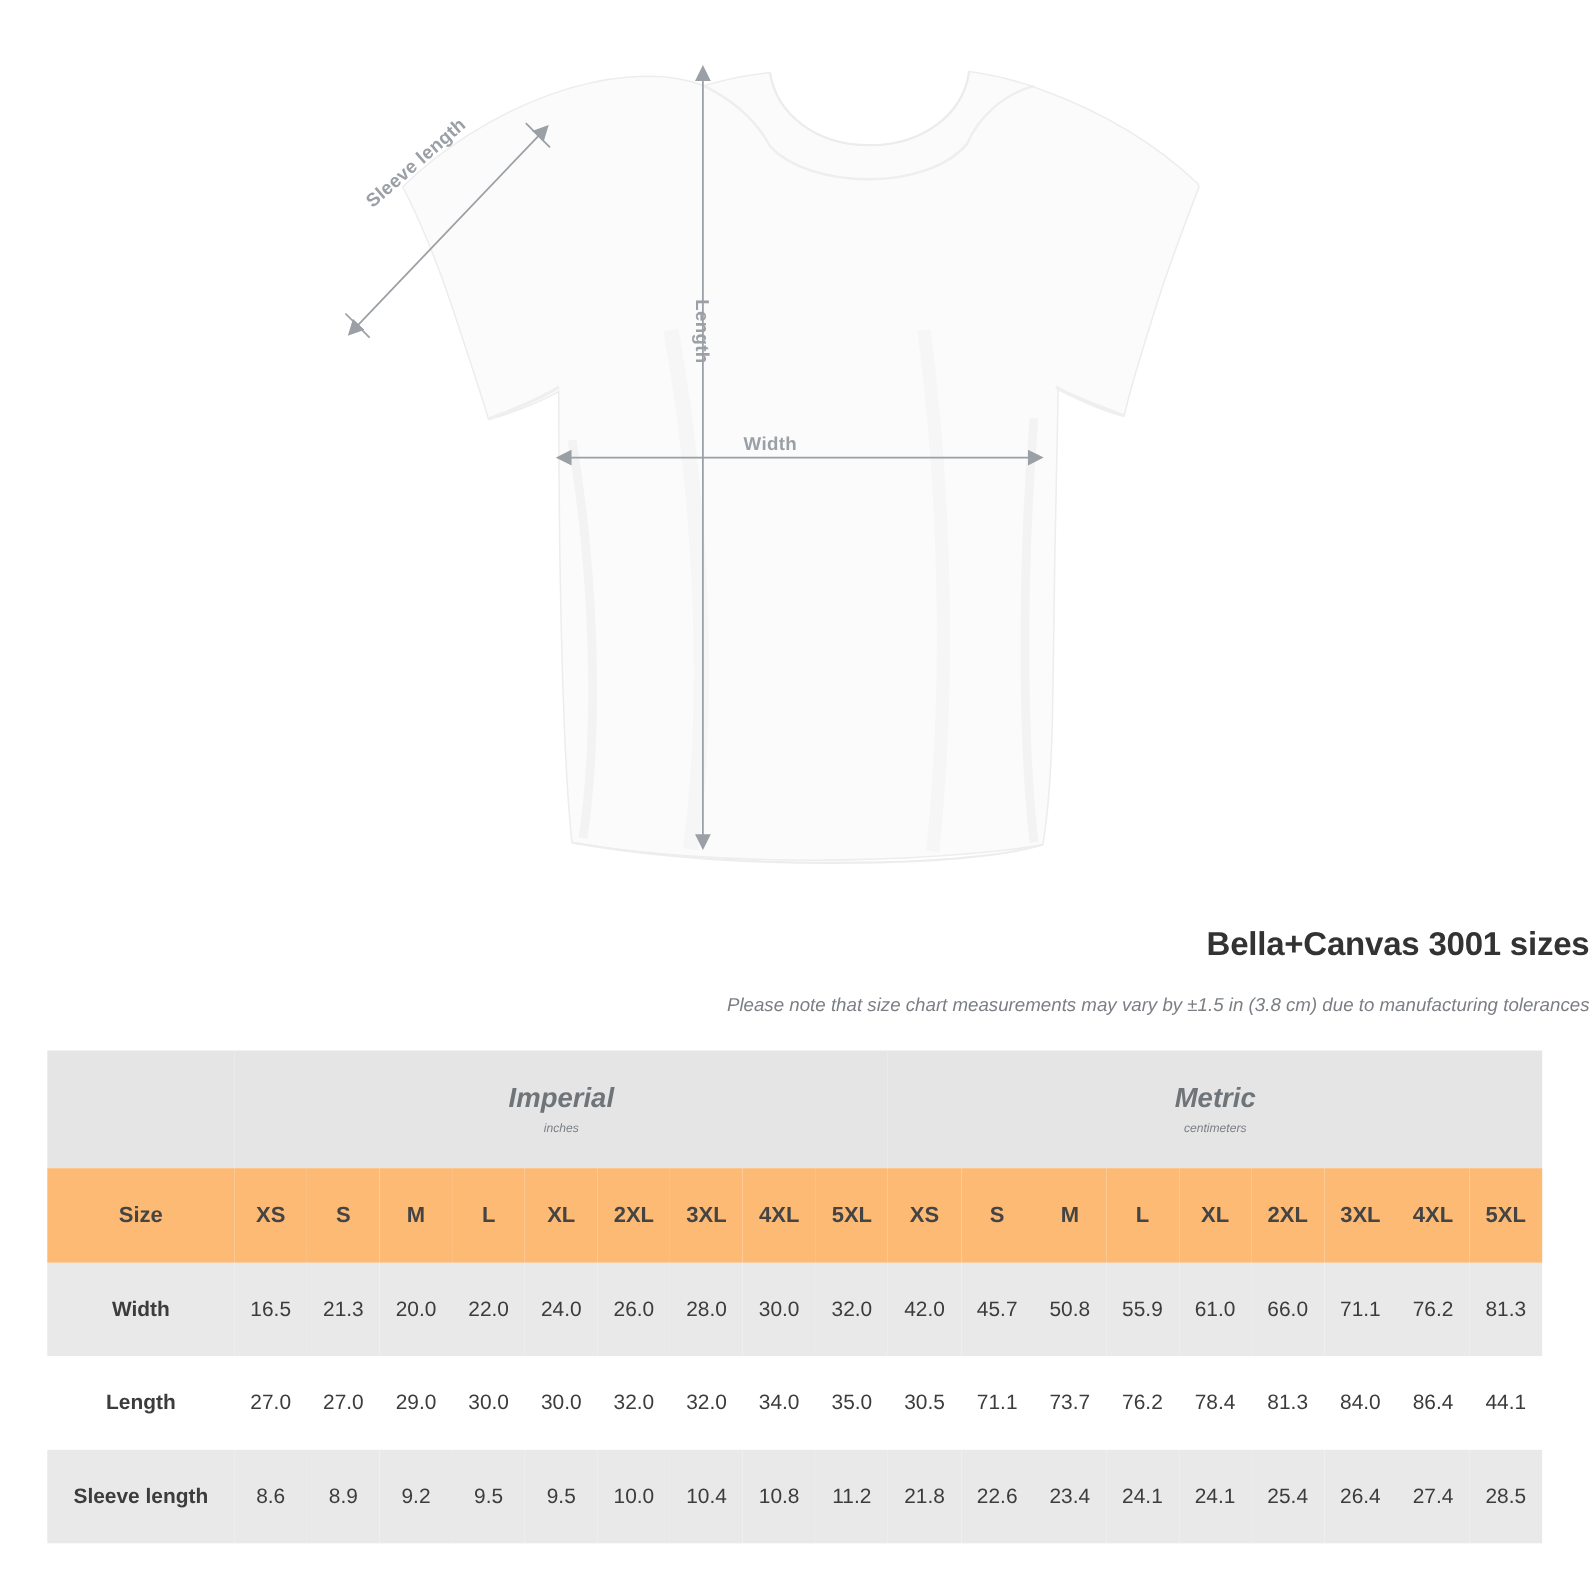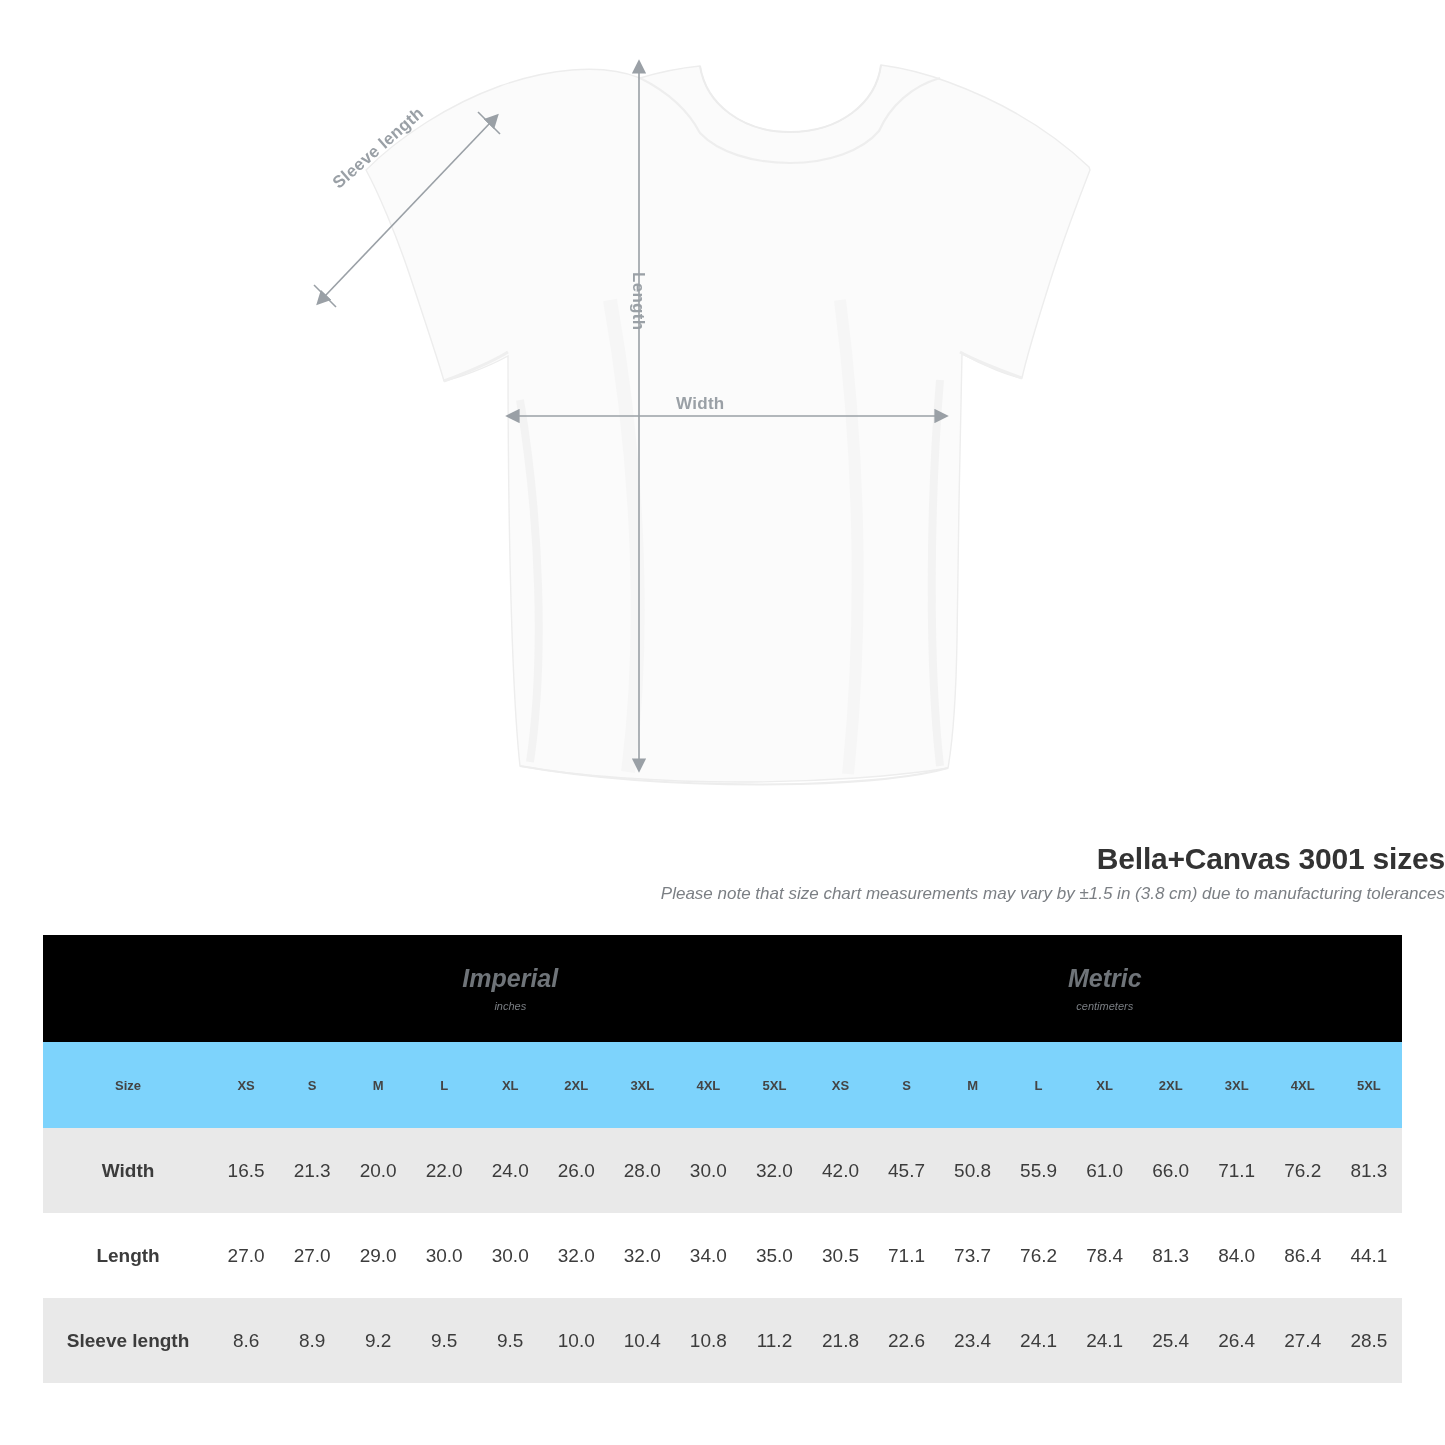--- a/index.html
+++ b/index.html
@@ -61,60 +61,60 @@
     font-size: 30px;
     font-weight: bold;
     color: #333333;
     margin: 0;
     letter-spacing: -0.2px;
   }
   .chart-note {
     font-size: 17px;
     font-style: italic;
     color: #7b7f84;
-    margin-top: 8px;
+    margin-top: 28px;
   }
 
   
   .table-wrap {
     margin: 31px 43px 0 43px;
     width: 1359px;
   }
   table.size-table {
     border-collapse: collapse;
     width: 100%;
     table-layout: fixed;
   }
   table.size-table td,
   table.size-table th {
     text-align: center;
     vertical-align: middle;
   }
   .unit-header td {
-    background: #000000;
+    background: #e5e5e5;
     height: 107px;
     padding: 0;
   }
   .unit-sys {
     font-size: 25px;
     font-style: italic;
     font-weight: bold;
     color: #6f7479;
     line-height: 1.1;
   }
   .unit-unit {
     font-size: 11px;
     font-style: italic;
     color: #7b7f84;
     margin-top: 7px;
   }
   .size-row td {
-    background: #7dd3fc;
+    background: #fdba74;
     height: 84px;
-    font-size: 13px;
+    font-size: 20px;
     font-weight: bold;
     color: #444444;
   }
   .row-shade td {
     background: #e9e9e9;
   }
   .row-plain td {
     background: #ffffff;
   }
   .data-row td {

